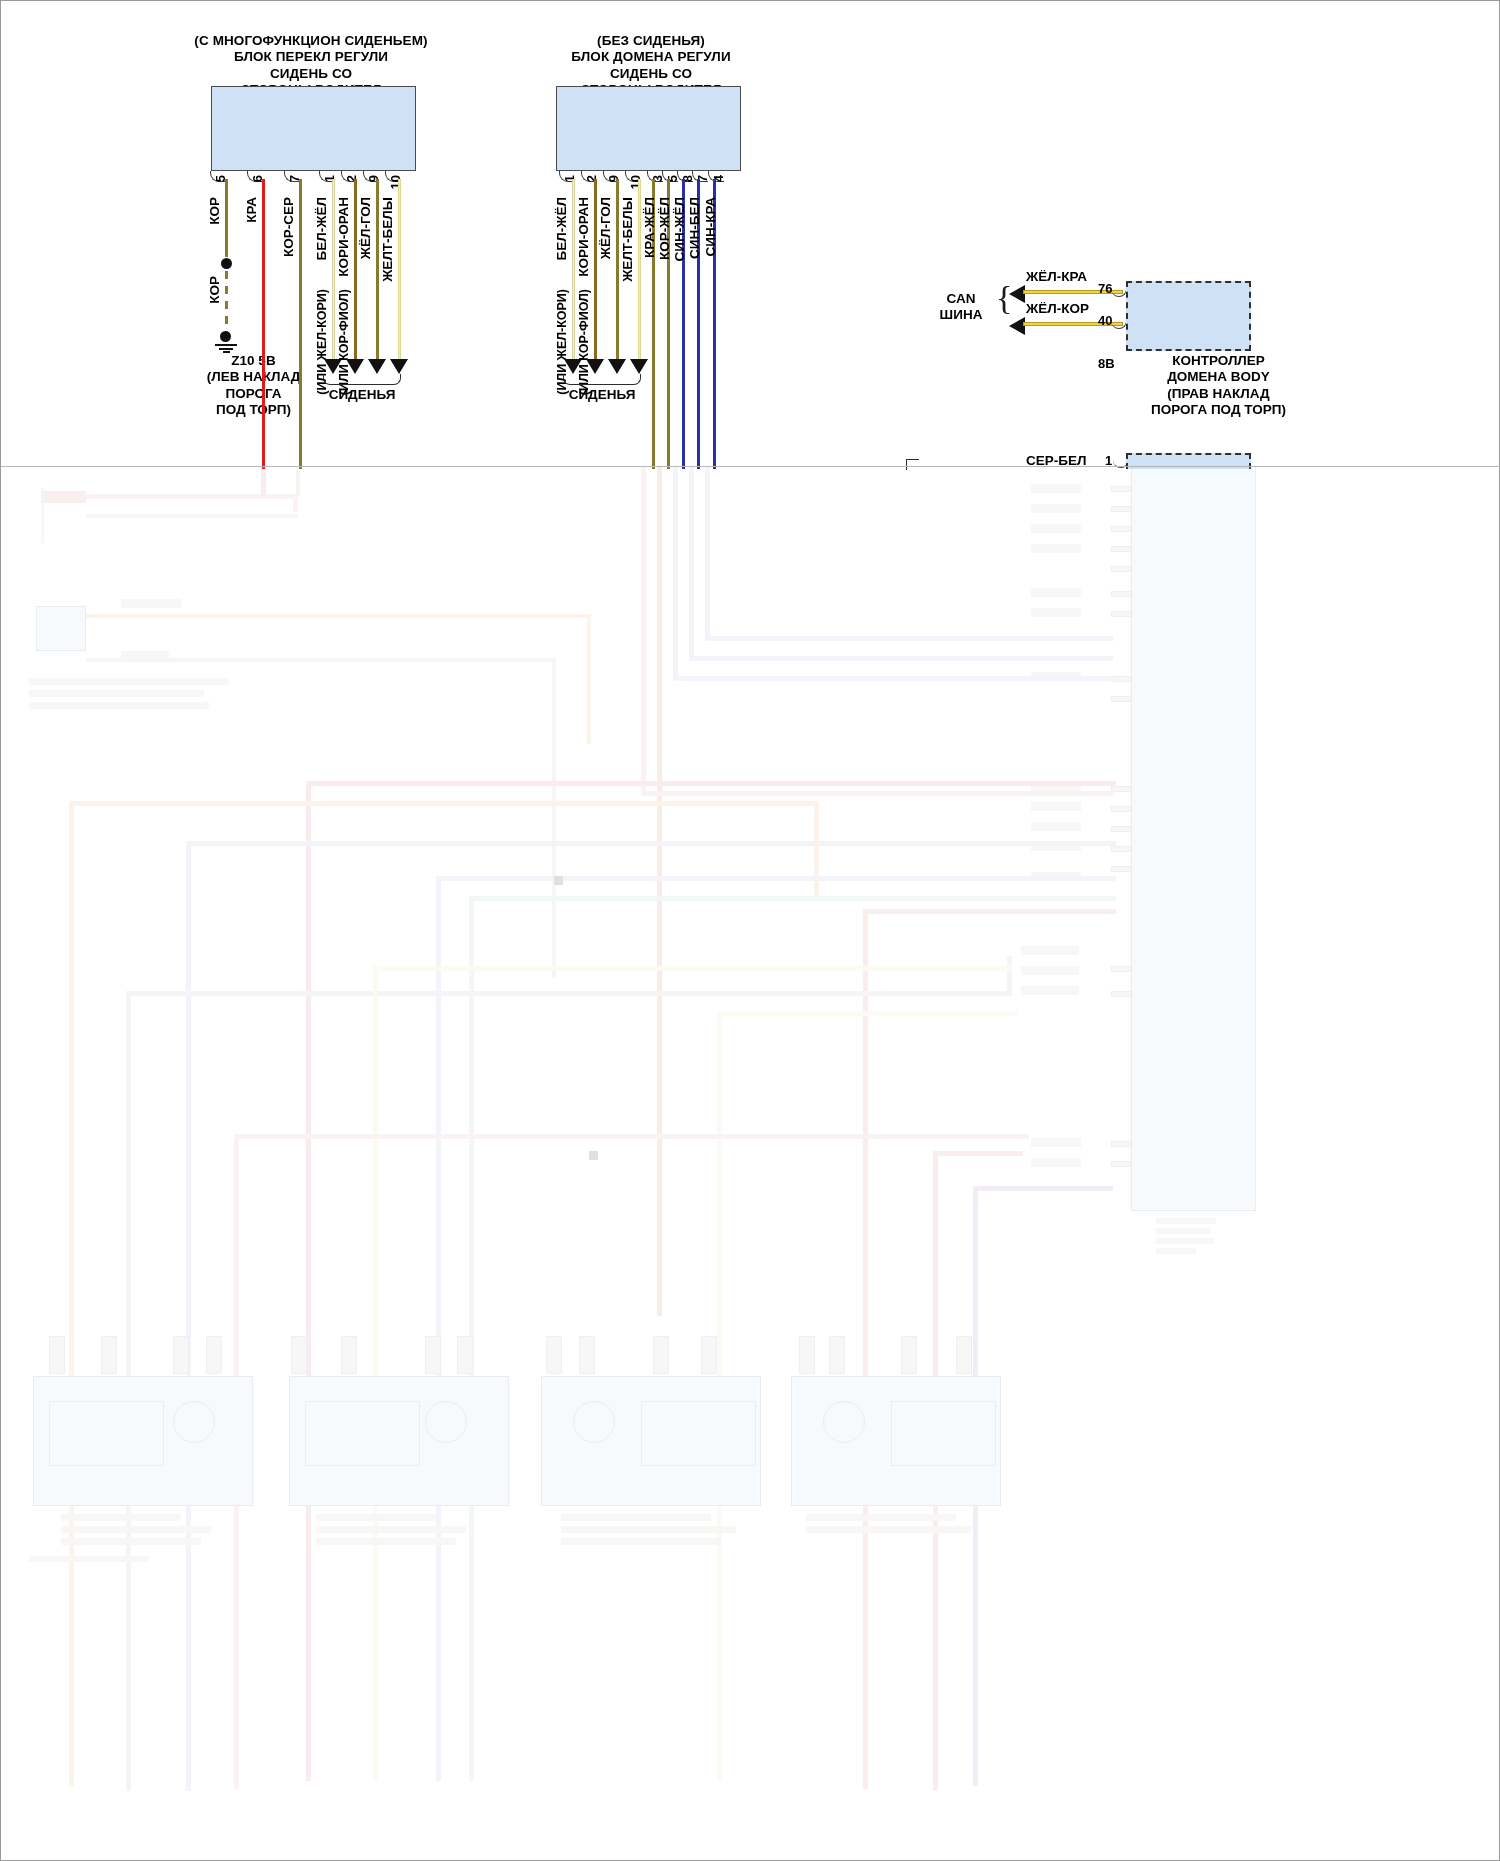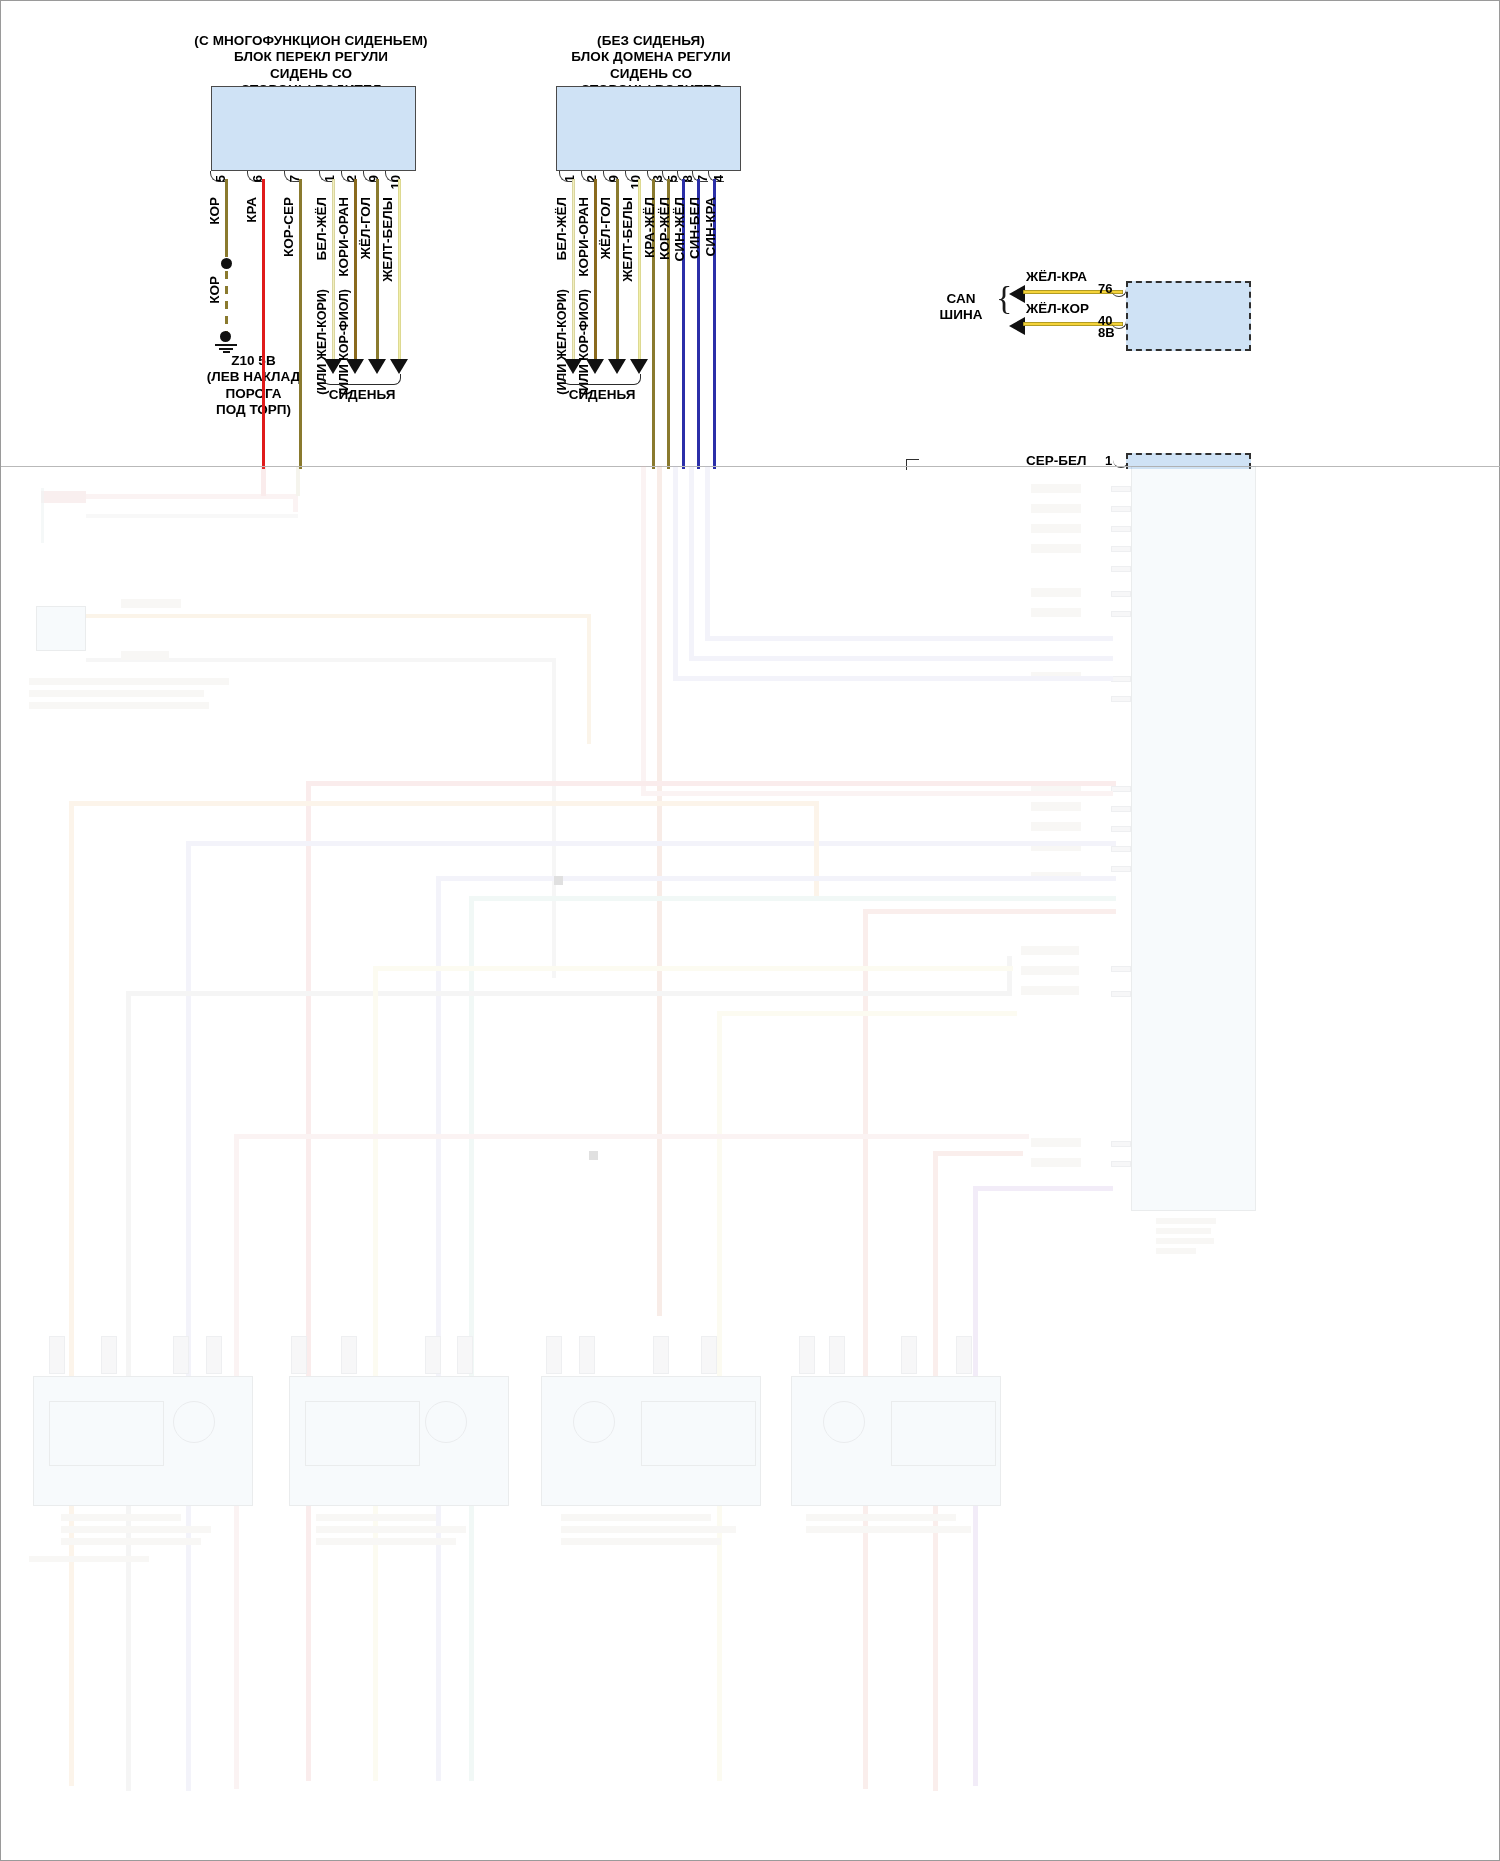--- a/index.html
+++ b/index.html
@@ -220,26 +220,30 @@
 
   <div class="arrow-left" style="left:1008px; top:284px;"></div>
   <div class="abs" style="left:1022px; top:289px; width:100px; height:4px; background:#f5d33a; box-shadow:0 0 0 .7px #9c8a1c inset;"></div>
   <div class="abs wire-label" style="left:1025px; top:268px;">ЖЁЛ-КРА</div>
   <div class="abs pin-num" style="left:1097px; top:280px;">76</div>
 
   <div class="arrow-left" style="left:1008px; top:316px;"></div>
   <div class="abs" style="left:1022px; top:321px; width:100px; height:4px; background:#f5d33a; box-shadow:0 0 0 .7px #9c8a1c inset;"></div>
   <div class="abs wire-label" style="left:1025px; top:300px;">ЖЁЛ-КОР</div>
   <div class="abs pin-num" style="left:1097px; top:312px;">40</div>
-  <div class="abs pin-num" style="left:1097px; top:324px;">8B</div>
+  <div class="abs pin-num" style="left:1097px; top:355px;">8B</div>
 
   <div class="abs fork r" style="left:1110px; top:285px;"></div>
   <div class="abs fork r" style="left:1110px; top:317px;"></div>
 
   <div class="abs dashed-box" style="left:1125px; top:280px; width:125px; height:70px;"></div>
+  <div class="abs ctext caption" style="left:1120px; top:352px; width:195px;">КОНТРОЛЛЕР
+ДОМЕНА BODY
+(ПРАВ НАКЛАД
+ПОРОГА ПОД ТОРП)</div>
 
   <div class="abs wire-label" style="left:1025px; top:452px;">СЕР-БЕЛ</div>
   <div class="abs pin-num" style="left:1104px; top:452px;">1</div>
   <div class="abs fork r" style="left:1112px; top:456px;"></div>
   <div class="abs dashed-box" style="left:1125px; top:452px; width:125px; height:16px; border-bottom:none;"></div>
   <div class="abs" style="left:905px; top:458px; width:13px; height:11px; border-left:1.5px solid #2f2f2f; border-top:1.5px solid #2f2f2f;"></div>
 
   <div class="hairline" style="left:0; top:465px; width:1500px;"></div>
 
   <div id="faded">

